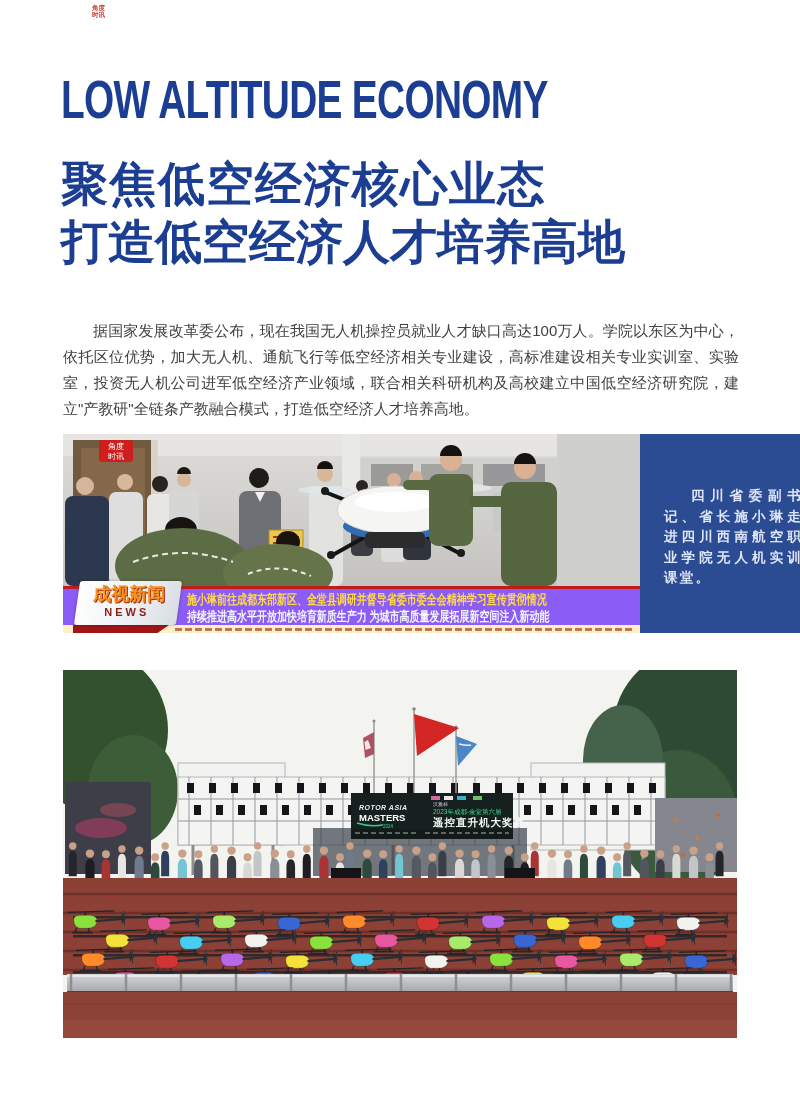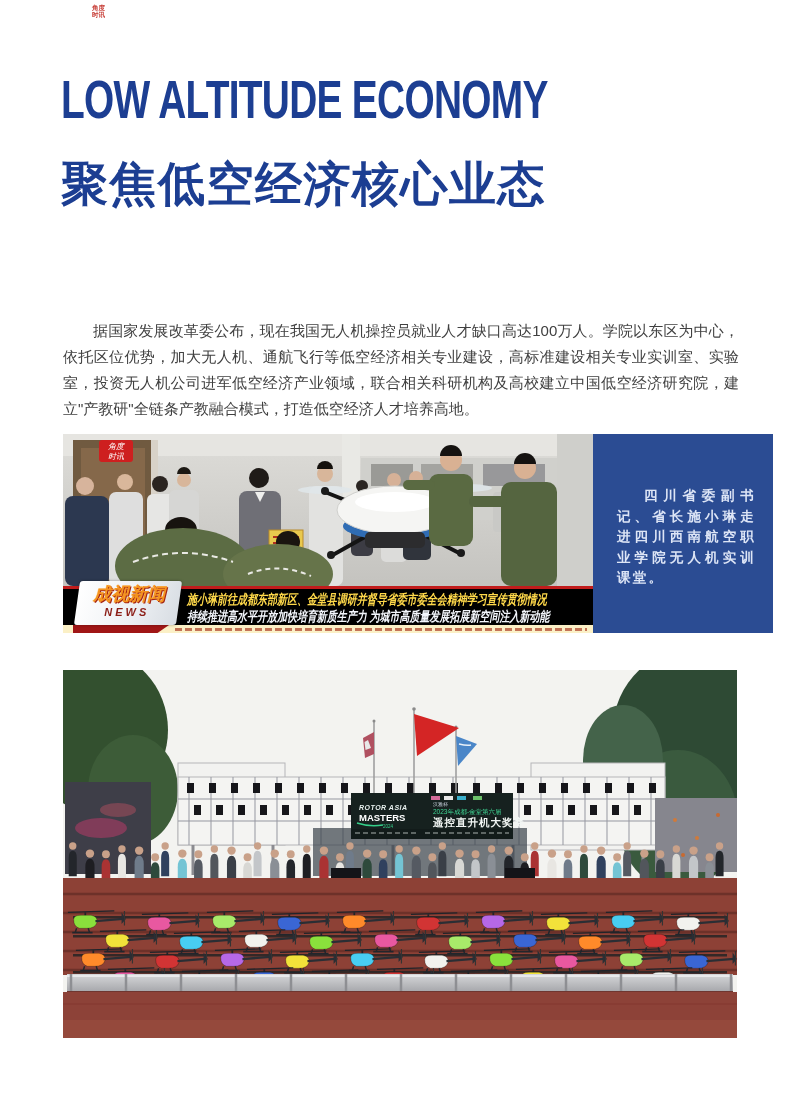--- a/index.html
+++ b/index.html
@@ -10,24 +10,24 @@
   .title-en{position:absolute;left:61px;top:72px;font-size:54px;font-weight:900;color:#1c3e92;
         white-space:nowrap;letter-spacing:-1px;transform:scaleX(.72);transform-origin:left top;line-height:1;}
   .title-cn{position:absolute;left:61px;font-size:47px;font-weight:900;color:#1c3e92;
         white-space:nowrap;line-height:1.1;margin-top:24px;}
   .title-cn.l1{top:134px;letter-spacing:1.5px;}
   .title-cn.l2{top:192px;letter-spacing:0px;}
   .body-par{position:absolute;left:63px;top:303px;width:676px;font-size:15px;line-height:26px;
         color:#404040;text-align:justify;text-indent:2em;}
   
   .fig1{position:absolute;left:63px;top:434px;width:674px;height:199px;display:flex;}
-  .newsshot{position:relative;width:530px;height:199px;overflow:hidden;background:#cfcfcb;flex:0 0 auto;font-style:italic;}
+  .newsshot{position:relative;width:577px;height:199px;overflow:hidden;background:#cfcfcb;flex:0 0 auto;}
   .newsshot svg{display:block;}
   .red-line{position:absolute;left:0;top:152px;width:100%;height:3px;background:#c11c1c;}
-  .blue-band{position:absolute;left:0;top:155px;width:100%;height:36px;background:#000000;}
+  .blue-band{position:absolute;left:0;top:155px;width:100%;height:36px;background:#8b5cf6;}
   .blue-band .hl{position:absolute;left:124px;white-space:nowrap;font-weight:bold;font-size:13.5px;
         transform:scaleX(.74);transform-origin:left top;}
   .hl1{top:2px;color:#ffd94a;}
   .hl2{top:19px;color:#f3f6fc;}
   .ticker{position:absolute;left:0;top:191px;width:100%;height:8px;background:#fbf0c6;}
   .ticker-dash{position:absolute;left:112px;top:3px;right:6px;height:2.5px;opacity:.8;
         background:repeating-linear-gradient(90deg,#b5543a 0 7px,transparent 7px 10px);}
   .ticker-red{position:absolute;left:10px;top:0;width:96px;height:8px;background:#a01616;
         clip-path:polygon(0 0,100% 0,88% 100%,0 100%);}
   .station-logo{position:absolute;left:14px;top:147px;width:102px;height:44px;z-index:3;
@@ -47,20 +47,21 @@
 </style>
 </head>
 <body>
 
 <div class="page">
 
   <div class="corner-mark">角度时讯</div>
 
   <div class="title-en">LOW ALTITUDE ECONOMY</div>
   <div class="title-cn l1">聚焦低空经济核心业态</div>
+  <div class="title-cn l2">打造低空经济人才培养高地</div>
 
   <p class="body-par">据国家发展改革委公布，现在我国无人机操控员就业人才缺口高达100万人。学院以东区为中心，依托区位优势，加大无人机、通航飞行等低空经济相关专业建设，高标准建设相关专业实训室、实验室，投资无人机公司进军低空经济产业领域，联合相关科研机构及高校建立中国低空经济研究院，建立"产教研"全链条产教融合模式，打造低空经济人才培养高地。</p>
 
   <div class="fig1">
     <div class="newsshot">
       <svg width="494" height="152" viewBox="0 0 494 152">
         <defs>
           <linearGradient id="wallG" x1="0" y1="0" x2="0" y2="1">
             <stop offset="0" stop-color="#deddd9"></stop>
               <stop offset="1" stop-color="#c4c3bf"></stop>

